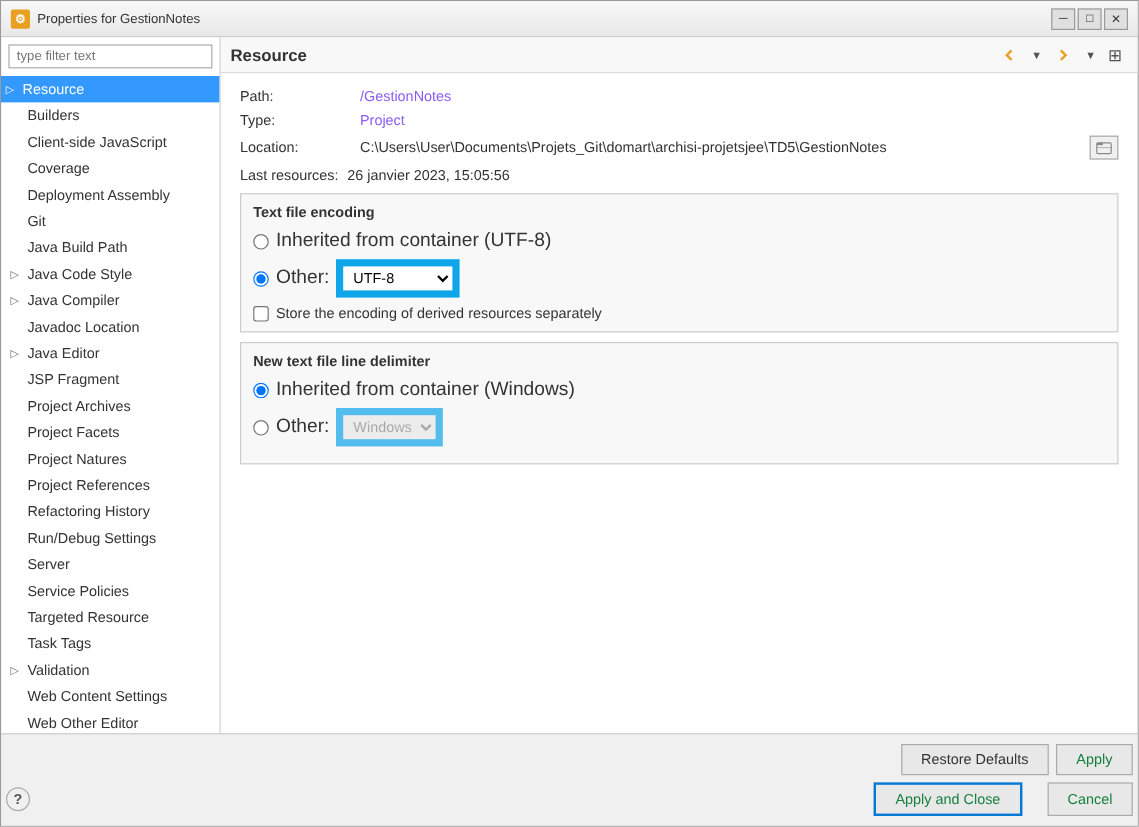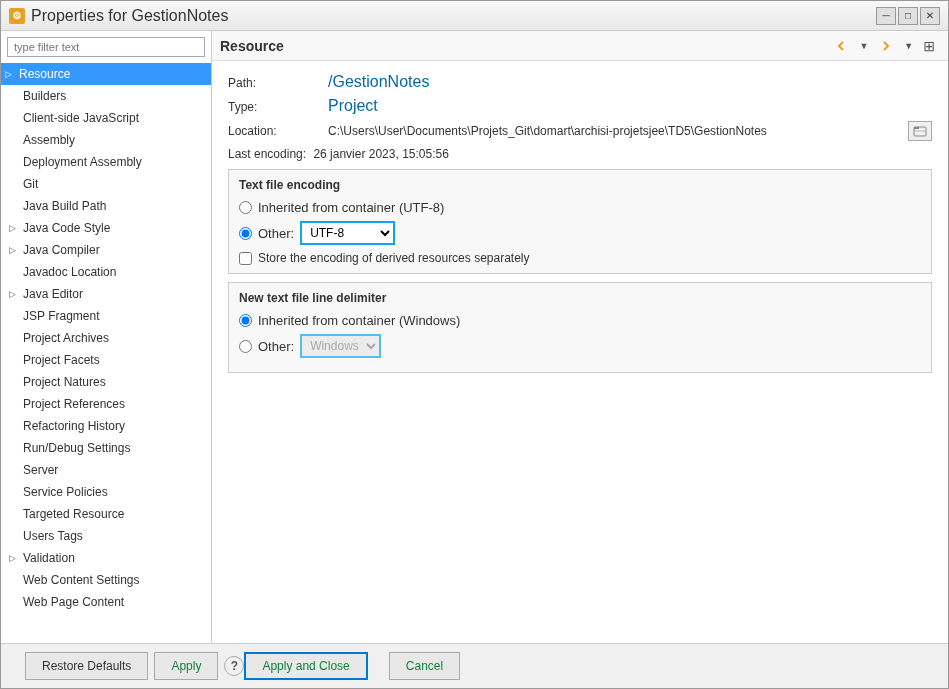--- a/index.html
+++ b/index.html
@@ -42,21 +42,21 @@
       background: #e8a020;
       border-radius: 2px;
       display: flex;
       align-items: center;
       justify-content: center;
       font-size: 10px;
       color: white;
       font-weight: bold;
     }
     .title-text {
-      font-size: 16px;
+      font-size: 11px;
       color: #333;
     }
     .title-bar-buttons {
       display: flex;
       gap: 2px;
     }
     .title-btn {
       width: 20px;
       height: 18px;
       background: #e0e0e0;
@@ -69,21 +69,21 @@
       color: #333;
     }
 
     .content-area {
       display: flex;
       flex: 1;
       overflow: hidden;
     }
 
     .sidebar {
-      width: 211px;
+      width: 183px;
       background: white;
       border-right: 1px solid #ccc;
       display: flex;
       flex-direction: column;
       flex-shrink: 0;
       overflow: hidden;
     }
     .filter-input {
       margin: 6px;
       padding: 3px 6px;
@@ -176,22 +176,22 @@
       margin-bottom: 6px;
     }
     .info-label {
       font-weight: normal;
       color: #333;
       width: 100px;
       flex-shrink: 0;
       font-size: 12px;
     }
     .info-value {
-      color: #0369a1;
-      font-size: 16px;
+      color: #8b5cf6;
+      font-size: 12px;
     }
     .location-row {
       display: flex;
       align-items: center;
       margin-bottom: 6px;
     }
     .location-value {
       color: #333;
       font-size: 12px;
       flex: 1;
@@ -221,32 +221,32 @@
       margin-bottom: 8px;
       font-weight: bold;
     }
     .radio-row {
       display: flex;
       align-items: center;
       margin-bottom: 6px;
       gap: 6px;
     }
     .radio-row label {
-      font-size: 13px;
+      font-size: 16px;
       color: #333;
       cursor: pointer;
     }
     .radio-with-select {
       display: flex;
       align-items: center;
       gap: 6px;
     }
     .encoding-select {
       padding: 2px 4px;
-      border: 2px solid #0ea5e9;
+      border: 6px solid #0ea5e9;
       background: white;
       font-size: 12px;
       cursor: pointer;
       min-width: 80px;
     }
     .check-row {
       display: flex;
       align-items: center;
       gap: 6px;
       margin-top: 4px;
@@ -258,23 +258,23 @@
 
     .last-modified {
       font-size: 12px;
       color: #333;
       margin-bottom: 8px;
     }
 
     .footer {
       border-top: 1px solid #ccc;
       background: #f0f0f0;
-      padding: 8px 24px;
-      display: flex;
-      flex-direction: row;
+      padding: 8px 4px;
+      display: flex;
+      flex-direction: column;
       gap: 6px;
       flex-shrink: 0;
     }
     .footer-top {
       display: flex;
       justify-content: flex-end;
     }
     .footer-bottom {
       display: flex;
       justify-content: space-between;
@@ -360,21 +360,21 @@
           <span class="arrow">▷</span>
           <span>Resource</span>
         </div>
         <div class="tree-item tree-item-indent">
           <span>Builders</span>
         </div>
         <div class="tree-item tree-item-indent">
           <span>Client-side JavaScript</span>
         </div>
         <div class="tree-item tree-item-indent">
-          <span>Assembly</span>
+          <span>Coverage</span>
         </div>
         <div class="tree-item tree-item-indent">
           <span>Deployment Assembly</span>
         </div>
         <div class="tree-item tree-item-indent">
           <span>Git</span>
         </div>
         <div class="tree-item tree-item-indent">
           <span>Java Build Path</span>
         </div>
@@ -417,31 +417,31 @@
         <div class="tree-item tree-item-indent">
           <span>Server</span>
         </div>
         <div class="tree-item tree-item-indent">
           <span>Service Policies</span>
         </div>
         <div class="tree-item tree-item-indent">
           <span>Targeted Resource</span>
         </div>
         <div class="tree-item tree-item-indent">
-          <span>Users Tags</span>
+          <span>Task Tags</span>
         </div>
         <div class="tree-item has-arrow" style="padding-left:8px;">
           <span class="arrow">▷</span>
           <span>Validation</span>
         </div>
         <div class="tree-item tree-item-indent">
           <span>Web Content Settings</span>
         </div>
         <div class="tree-item tree-item-indent">
-          <span>Web Page Content</span>
+          <span>Web Other Editor</span>
         </div>
 
       </div>
     </div>
 
     <div class="main-panel">
       <div class="main-toolbar">
         <span class="main-title">Resource</span>
         <div class="toolbar-buttons">
           <button class="toolbar-btn">
@@ -478,21 +478,21 @@
           <button class="browse-btn" title="Browse">
             <svg width="14" height="14" viewBox="0 0 14 14">
               <rect x="1" y="3" width="12" height="9" rx="1" fill="none" stroke="#888" stroke-width="1"></rect>
               <rect x="1" y="3" width="5" height="2" rx="0" fill="#888"></rect>
               <line x1="1" y1="7" x2="13" y2="7" stroke="#888" stroke-width="0.5"></line>
             </svg>
           </button>
         </div>
 
         <div class="last-modified">
-          <span>Last encoding:</span>
+          <span>Last resources:</span>
           <span style="margin-left:4px;">26 janvier 2023, 15:05:56</span>
         </div>
 
         <div class="section-group">
           <div class="section-title">Text file encoding</div>
           <div class="radio-row">
             <input type="radio" name="encoding" id="enc-inherited" style="">
             <label for="enc-inherited">Inherited from container (UTF-8)</label>
           </div>
           <div class="radio-row radio-with-select">

